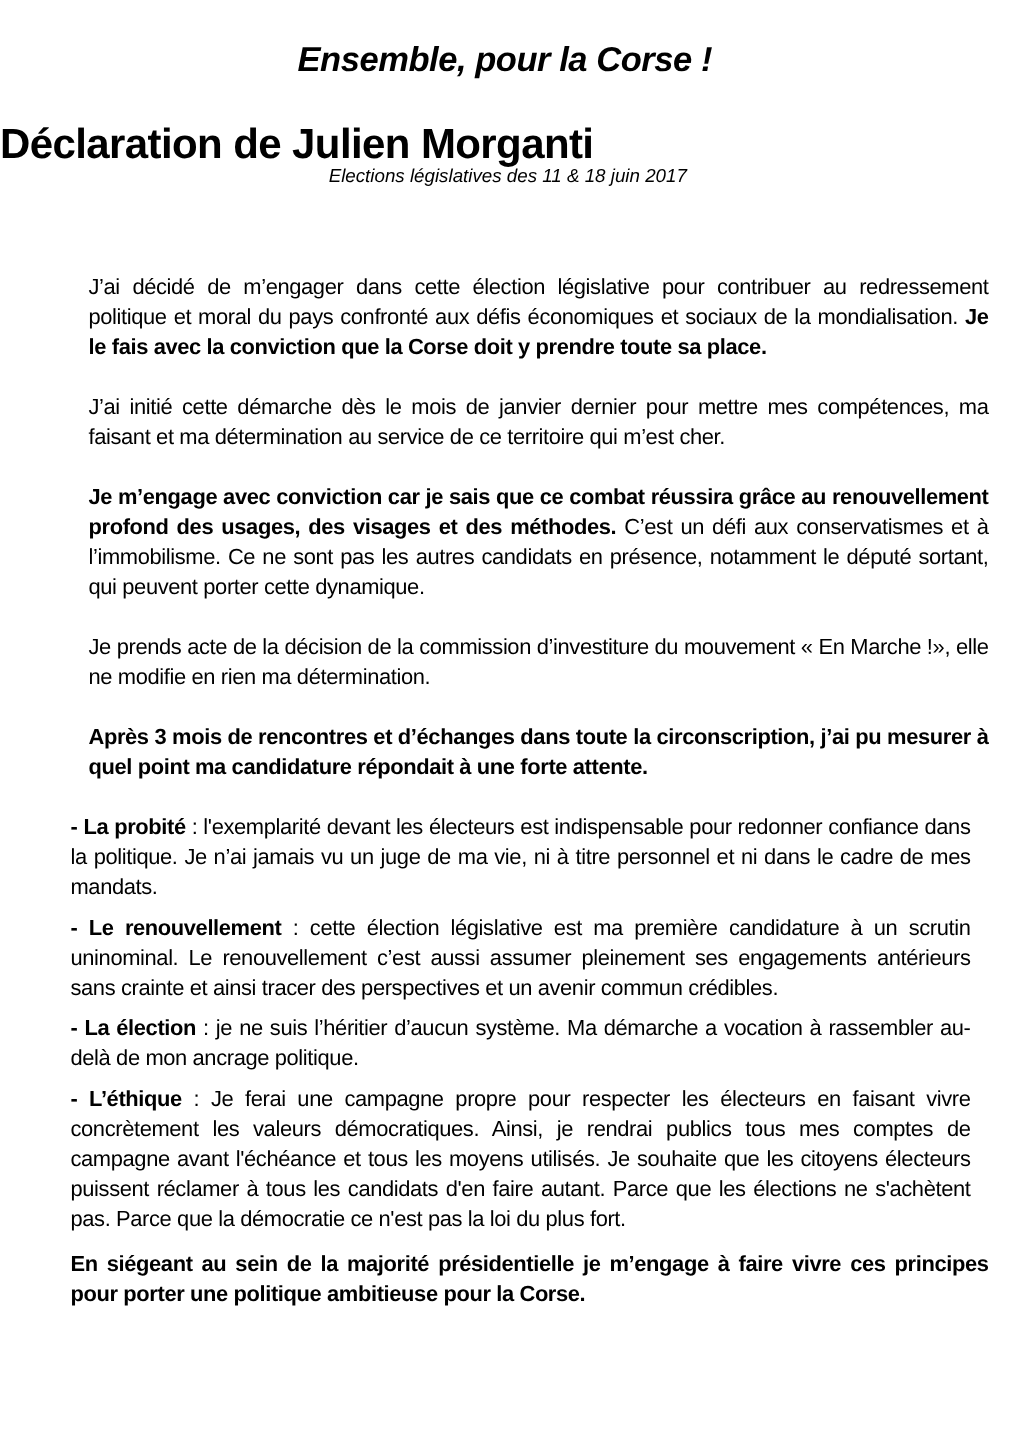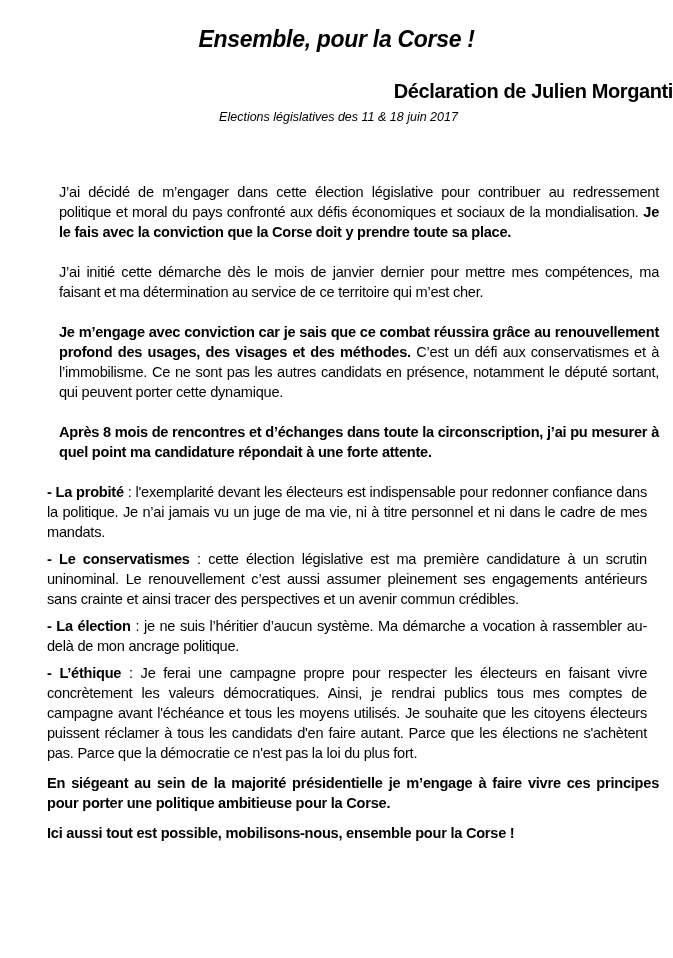--- a/index.html
+++ b/index.html
@@ -1,41 +1,41 @@
 <!DOCTYPE html>
 <html><head>
 <meta charset="utf-8">
 <style>
   html, body { margin:0; padding:0; background:#ffffff; }
   body { width:673px; height:958px; overflow:hidden; position:relative; color:#000; font-family:"Liberation Sans", sans-serif; }
   .page { position:absolute; left:0; top:0; width:673px; height:885px; }
   .slogan { position:absolute; top:26px; left:0; width:673px; text-align:center; font-style:italic; font-weight:bold; font-size:23px; letter-spacing:-0.3px; }
-  .title { position:absolute; top:80px; left:0; width:673px; text-align:right; font-weight:bold; font-size:20px; letter-spacing:-0.4px; }
+  .title { position:absolute; top:80px; left:0; width:673px; text-align:left; font-weight:bold; font-size:28px; letter-spacing:-0.4px; }
   .subtitle { position:absolute; top:110px; left:2px; width:673px; text-align:center; font-style:italic; font-size:12.5px; }
   .body { position:absolute; top:182px; left:47px; width:612px; font-size:14.6px; line-height:20px; text-align:justify; letter-spacing:-0.25px; }
   .body p { margin:0 0 20px 12px; }
   .body p.tight { margin:0 12px 7px 0; }
   .body p.last { margin:10px 0 7px 0; }
   b { font-weight:bold; }
 </style>
 </head>
 <body>
 
 <div class="page">
   <div class="slogan">Ensemble, pour la Corse !</div>
   <div class="title">Déclaration de Julien Morganti</div>
   <div class="subtitle">Elections législatives des 11 &amp; 18 juin 2017</div>
 
   <div class="body">
     <p><span>J’ai décidé de m’engager dans cette élection législative pour contribuer au redressement politique et moral du pays confronté aux défis économiques et sociaux de la mondialisation. </span><b>Je le fais avec la conviction que la Corse doit y prendre toute sa place.</b></p>
     <p><span>J’ai initié cette démarche dès le mois de janvier dernier pour mettre mes compétences, ma faisant et ma détermination au service de ce territoire qui m’est cher.</span></p>
     <p><b>Je m’engage avec conviction car je sais que ce combat réussira grâce au renouvellement profond des usages, des visages et des méthodes.</b><span> C’est un défi aux conservatismes et à l’immobilisme. Ce ne sont pas les autres candidats en présence, notamment le député sortant, qui peuvent porter cette dynamique.</span></p>
-    <p><b>Après 8 mois de rencontres et d’échanges dans toute la circonscription, j’ai pu mesurer à quel point ma candidature répondait à une forte attente.</b></p>
+    <p><span>Je prends acte de la décision de la commission d’investiture du mouvement « En Marche !», elle ne modifie en rien ma détermination.</span></p>
+    <p><b>Après 3 mois de rencontres et d’échanges dans toute la circonscription, j’ai pu mesurer à quel point ma candidature répondait à une forte attente.</b></p>
 
     <p class="tight"><b>- La probité</b><span> : l'exemplarité devant les électeurs est indispensable pour redonner confiance dans la politique. Je n’ai jamais vu un juge de ma vie, ni à titre personnel et ni dans le cadre de mes mandats.</span></p>
-    <p class="tight"><b>- Le conservatismes</b><span> : cette élection législative est ma première candidature à un scrutin uninominal. Le renouvellement c’est aussi assumer pleinement ses engagements antérieurs sans crainte et ainsi tracer des perspectives et un avenir commun crédibles.</span></p>
+    <p class="tight"><b>- Le renouvellement</b><span> : cette élection législative est ma première candidature à un scrutin uninominal. Le renouvellement c’est aussi assumer pleinement ses engagements antérieurs sans crainte et ainsi tracer des perspectives et un avenir commun crédibles.</span></p>
     <p class="tight"><b>- La élection</b><span> : je ne suis l’héritier d’aucun système. Ma démarche a vocation à rassembler au-delà de mon ancrage politique.</span></p>
     <p class="tight"><b>- L’éthique</b><span> : Je ferai une campagne propre pour respecter les électeurs en faisant vivre concrètement les valeurs démocratiques. Ainsi, je rendrai publics tous mes comptes de campagne avant l'échéance et tous les moyens utilisés. Je souhaite que les citoyens électeurs puissent réclamer à tous les candidats d'en faire autant. Parce que les élections ne s'achètent pas. Parce que la démocratie ce n'est pas la loi du plus fort.</span></p>
 
     <p class="last"><b>En siégeant au sein de la majorité présidentielle je m’engage à faire vivre ces principes pour porter une politique ambitieuse pour la Corse.</b></p>
-    <p class="last"><b>Ici aussi tout est possible, mobilisons-nous, ensemble pour la Corse !</b></p>
   </div>
 </div>
 
 </body></html>

